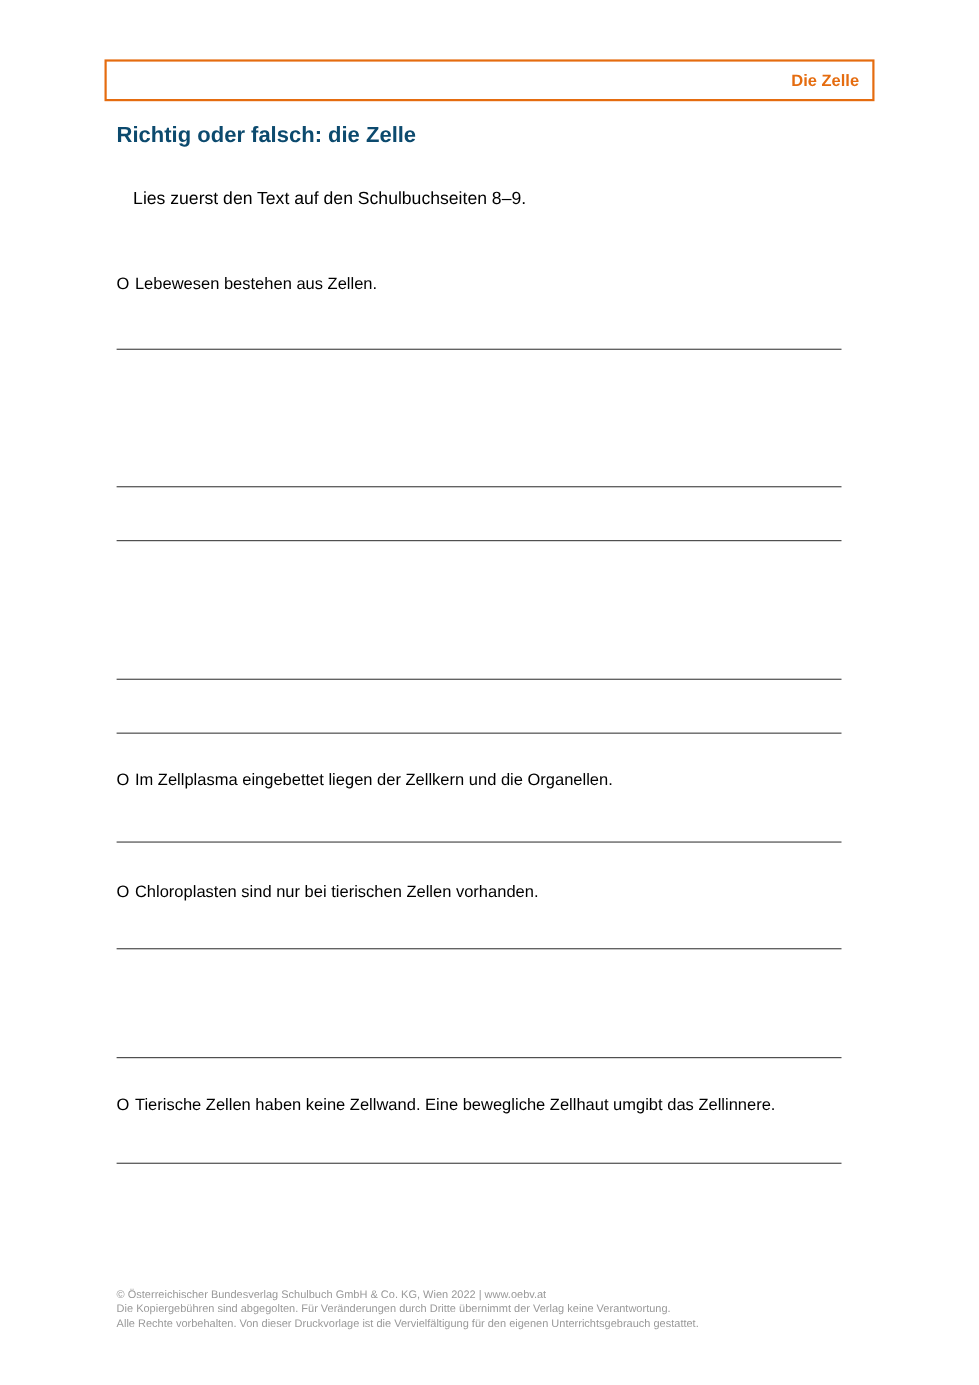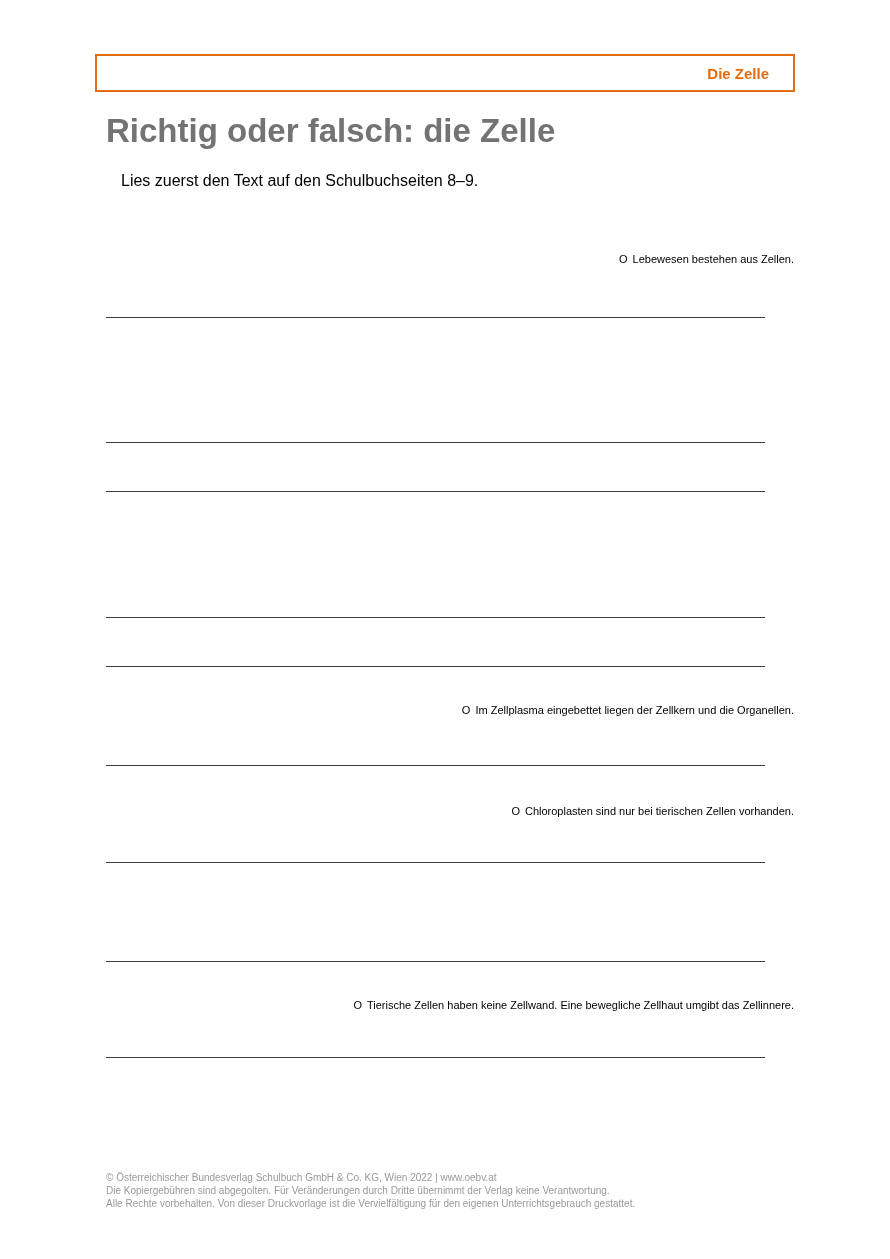--- a/index.html
+++ b/index.html
@@ -19,53 +19,53 @@
     position: absolute;
     left: 95px;
     top: 54px;
     width: 700px;
     height: 38px;
     box-sizing: border-box;
     border: 2px solid #e56c0f;
     display: flex;
     align-items: center;
     justify-content: flex-end;
-    padding-right: 24px;
+    padding-right: 12px;
   }
   .header-label {
     color: #e56c0f;
     font-weight: bold;
     font-size: 15px;
   }
   .page-title {
     position: absolute;
     left: 106px;
     top: 112px;
-    font-size: 33px;
+    font-size: 20px;
     font-weight: bold;
-    color: #737373;
+    color: #0c4a6e;
     white-space: nowrap;
   }
   .text-line {
     position: absolute;
     left: 106px;
     width: 688px;
     font-size: 16px;
     line-height: 28px;
     color: #000000;
     margin-left: 15px;
   }
   .statement {
     position: absolute;
     left: 106px;
     width: 688px;
-    font-size: 11px;
+    font-size: 15px;
     line-height: 28px;
     color: #000000;
-    text-align: right;
+    text-align: left;
   }
   .marker {
     margin-right: 5px;
   }
   .answer-line {
     position: absolute;
     left: 106px;
     width: 659px;
     height: 0;
     border-top: 1.5px solid #3d3d3d;

